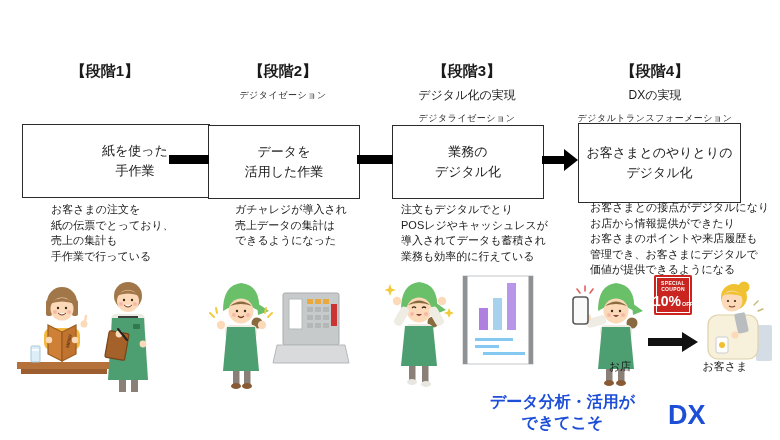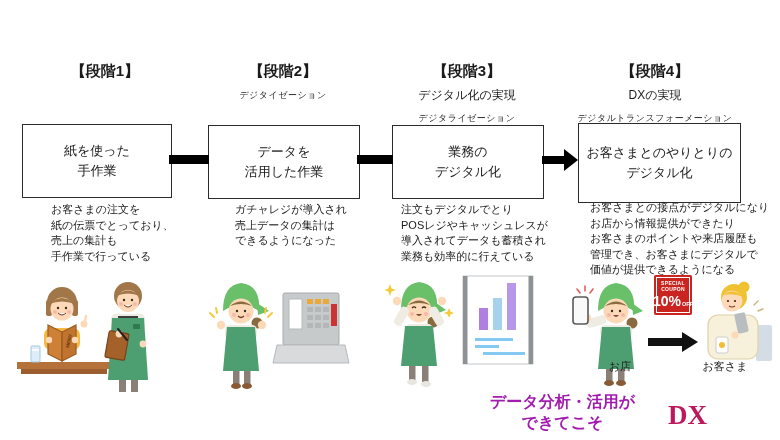--- a/index.html
+++ b/index.html
@@ -47,21 +47,21 @@
     <div class="stage-label">【段階3】</div>
     <div class="stage-sub">デジタル化の実現</div>
     <div class="stage-method">デジタライゼーション</div>
   </div>
   <div class="stage-head" style="left:570px;">
     <div class="stage-label">【段階4】</div>
     <div class="stage-sub">DXの実現</div>
     <div class="stage-method">デジタルトランスフォーメーション</div>
   </div>
 
-  <div class="box pre" style="left:22px;top:124px;width:148px;height:72px;">紙を使った
+  <div class="box pre" style="left:22px;top:124px;width:148px;height:72px;padding-left:38px;">紙を使った
 手作業</div>
   <div class="box pre" style="left:208px;top:125px;width:150px;height:72px;">データを
 活用した作業</div>
   <div class="box pre" style="left:392px;top:125px;width:150px;height:72px;">業務の
 デジタル化</div>
   <div class="box pre" style="left:578px;top:123px;width:161px;height:78px;">お客さまとのやりとりの
 デジタル化</div>
 
   <div class="connector" style="left:169px;width:40px;"></div>
   <div class="connector" style="left:357px;width:36px;"></div>
@@ -278,17 +278,17 @@
 COUPON</div>
       <div class="coupon-value-row">
         <span class="coupon-value">10%</span>
         <span class="coupon-off">OFF</span>
       </div>
     </div>
     <div class="shop-label" style="left:20px;top:84px;width:56px;">お店</div>
     <div class="shop-label" style="left:122px;top:84px;width:62px;">お客さま</div>
   </div>
 
-  <div class="red-note pre" style="color:#a21caf;">データ分析・活用が
+  <div class="red-note pre" style="color:#1d4ed8;">データ分析・活用が
 できてこそ</div>
-  <div class="red-dx" style="color:#be185d;font-family:Liberation Serif, serif;">DX</div>
+  <div class="red-dx" style="color:#1d4ed8;">DX</div>
 
 </div>
 
 </body></html>

